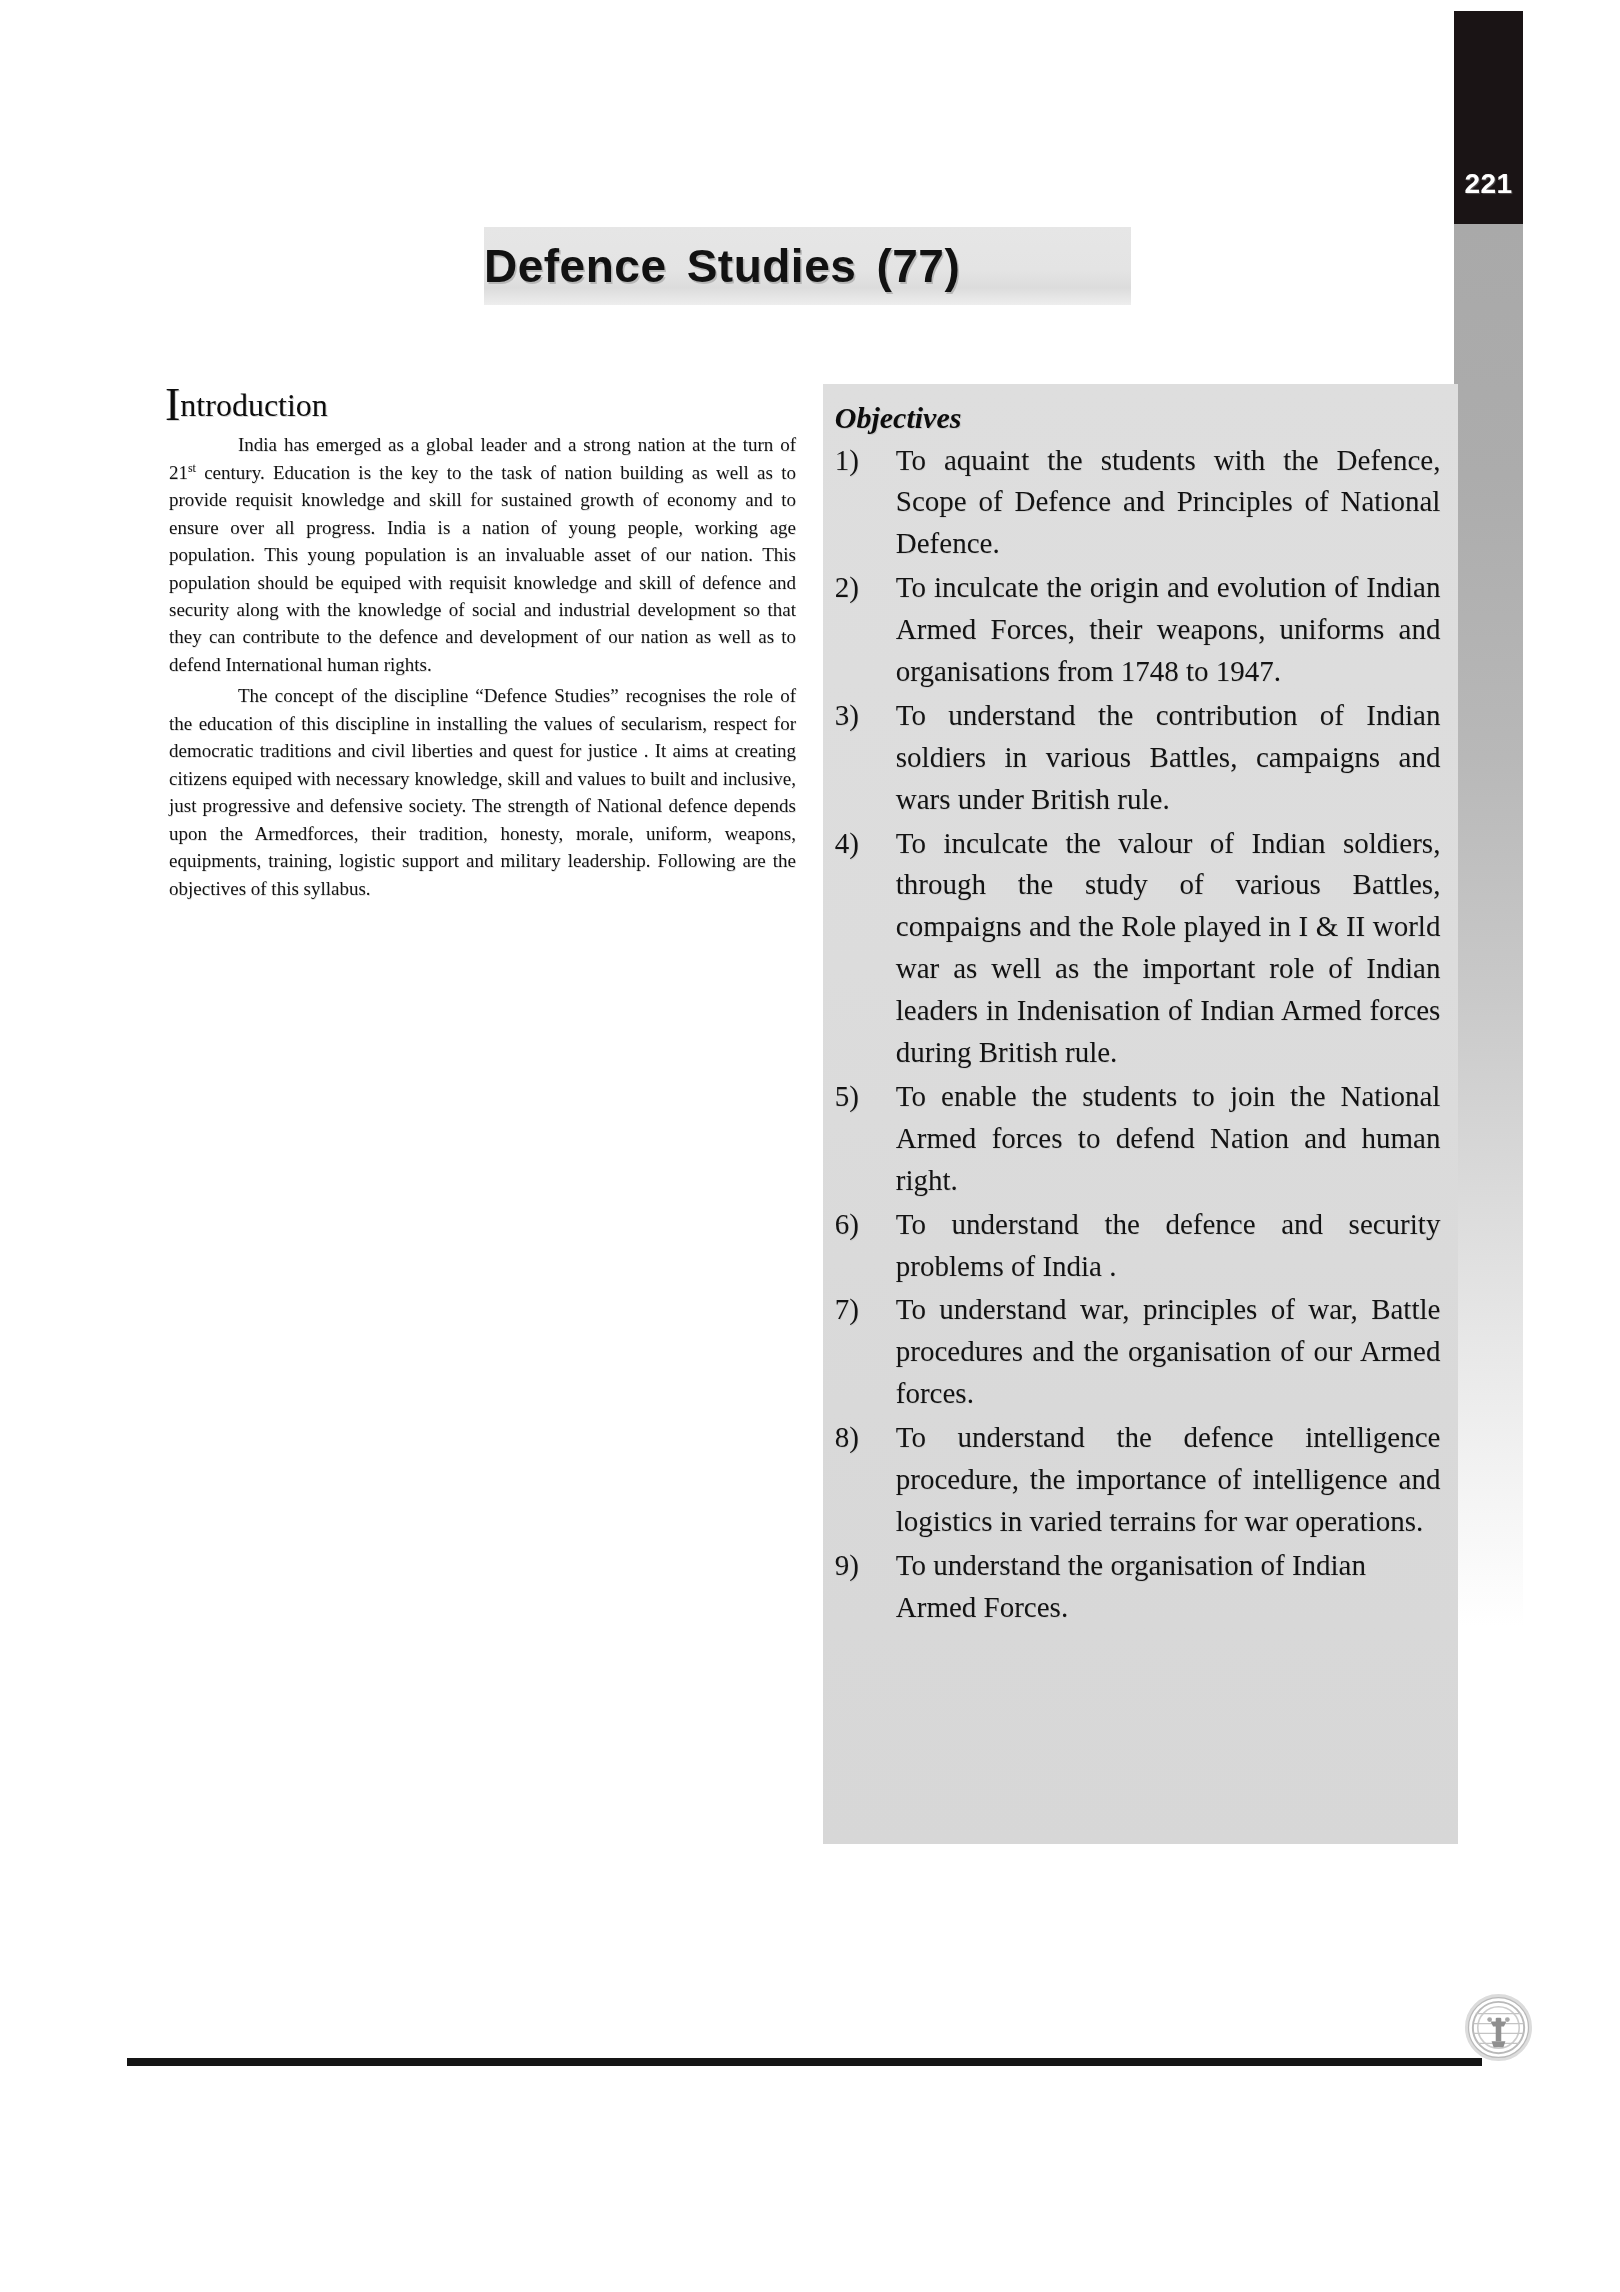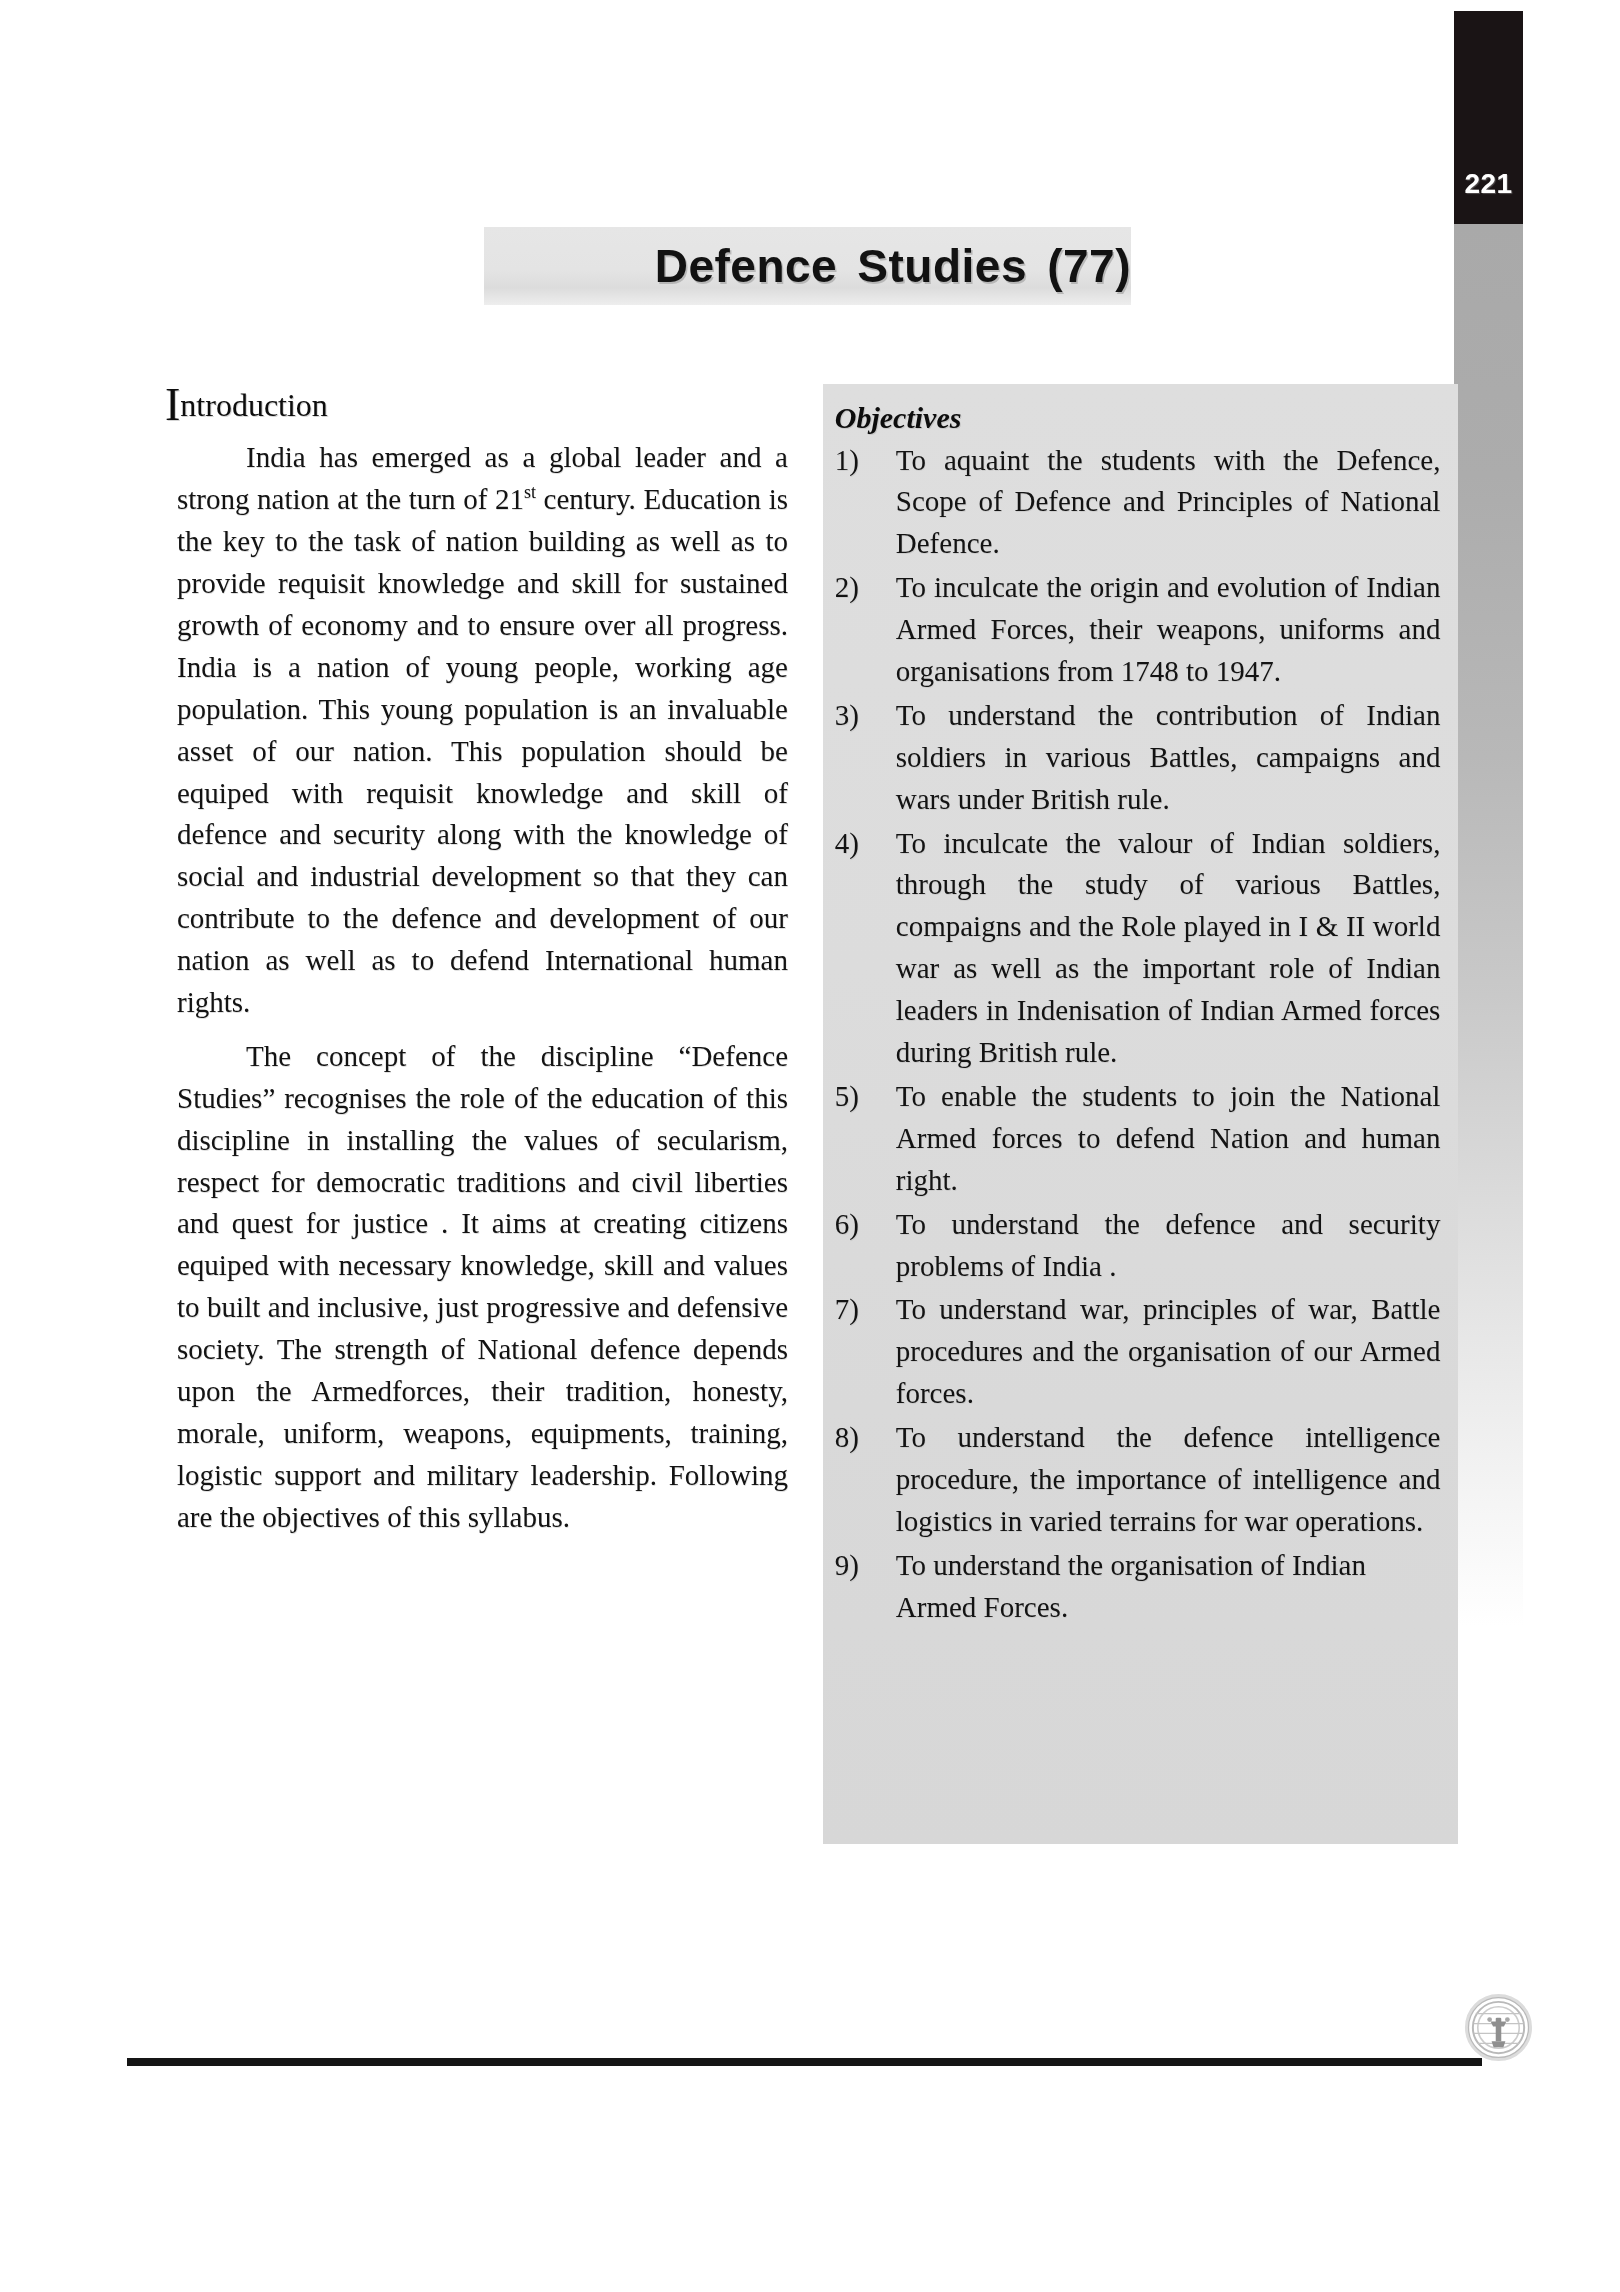--- a/index.html
+++ b/index.html
@@ -64,21 +64,21 @@
     top: 227px;
     width: 647px;
     height: 78px;
     background: linear-gradient(to bottom,
         #e6e6e6 0%,
         #e4e4e4 55%,
         #dcdcdc 78%,
         #eeeeee 100%);
     display: flex;
     align-items: center;
-    justify-content: flex-end;
+    justify-content: flex-start;
   }
   .title-band .title-text {
     font-family: "Liberation Sans", sans-serif;
     font-weight: bold;
     font-size: 46px;
     color: #121212;
     letter-spacing: 0.5px;
     word-spacing: 6.9px;
     text-shadow: 1.5px 1.5px 0 rgba(150,150,150,0.55);
   }
@@ -126,22 +126,22 @@
     font-weight: bold;
     font-size: 30px;
     color: #0d0d0d;
     line-height: 1.2;
     text-shadow: 1px 1px 0 rgba(175,175,175,0.5);
     font-style: italic;
   }
 
   
   p.body-para {
-    margin: 12px;
-    font-size: 29px;
+    margin: 4px;
+    font-size: 19px;
     line-height: 1.445;
     color: #131313;
     text-align: justify;
     text-indent: 69px;
     text-shadow: 0.6px 0.6px 0 rgba(185,185,185,0.45);
   }
   p.body-para + p.body-para {
     margin-top: 0;
   }
   sup.ordinal {

